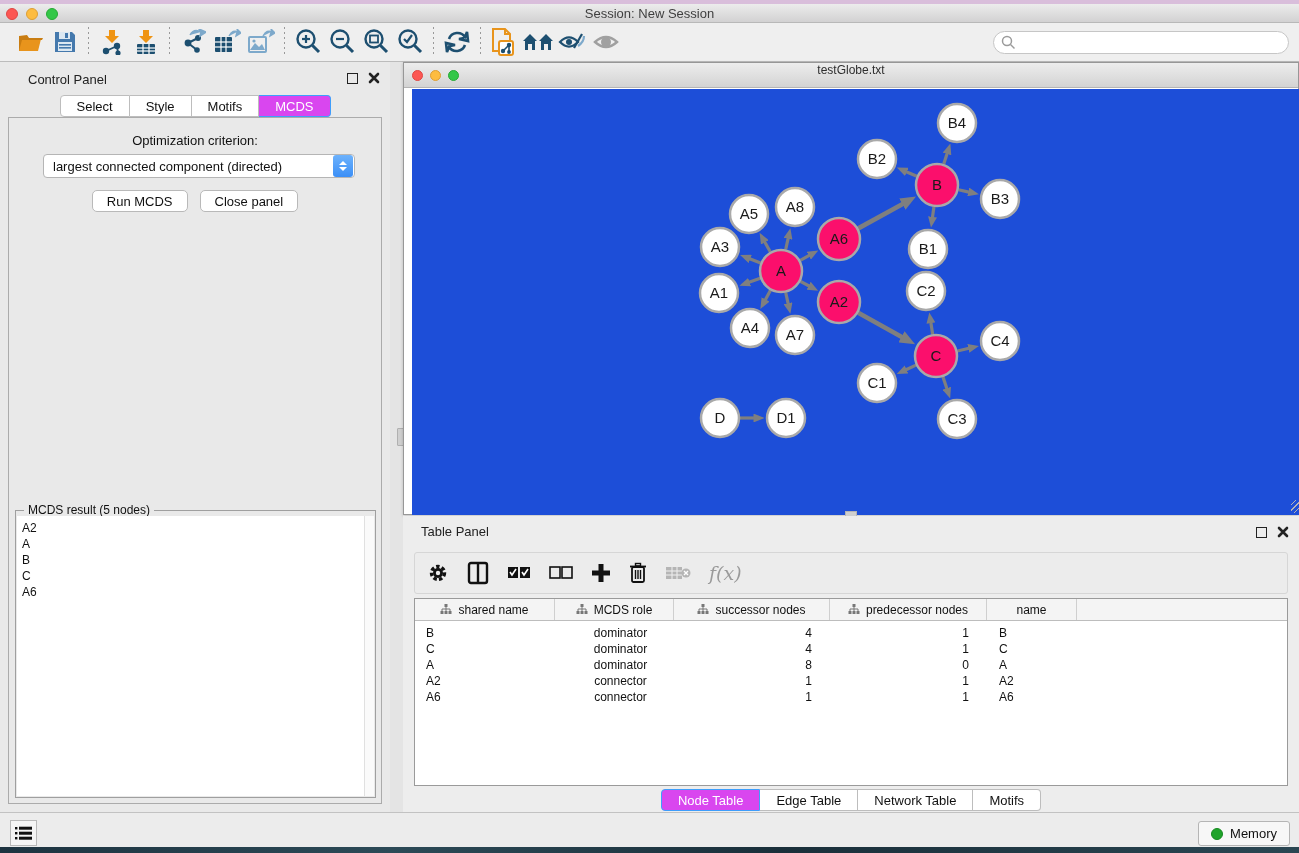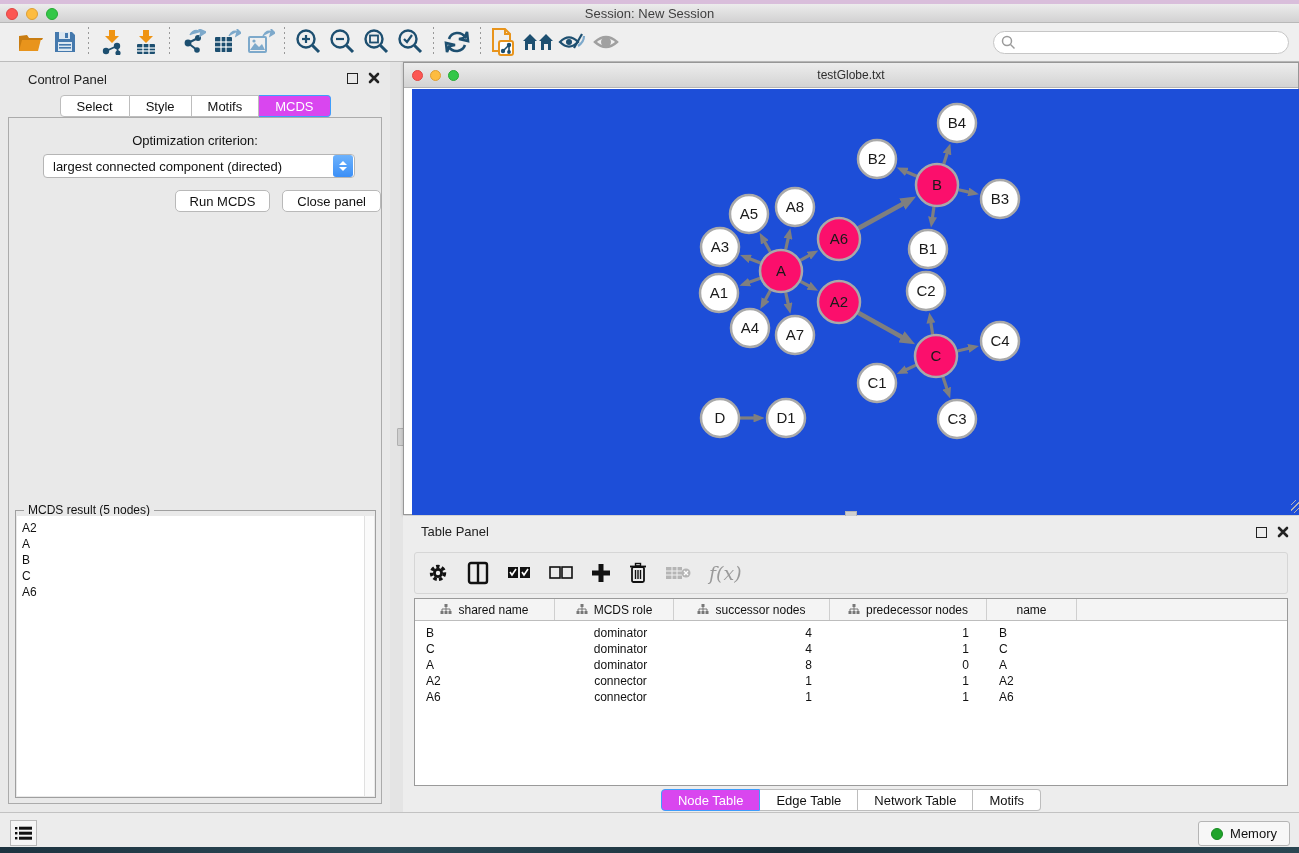--- a/index.html
+++ b/index.html
@@ -54,21 +54,21 @@
     font-size:13px; color:#111; }
   #criterion-select { position:absolute; left:34px; top:36px; width:312px; height:24px;
     background:#fff; border:1px solid #b5b5b5; border-radius:4px; display:flex; align-items:center; }
   #criterion-select .sel-text { flex:1; font-size:13px; color:#111; padding-left:9px;
     white-space:nowrap; overflow:hidden; }
   #criterion-select .spinner { width:20px; height:22px; background:linear-gradient(#6db2fc,#3b8ff7);
     border-radius:3px; margin-right:1px; display:flex; flex-direction:column; align-items:center; justify-content:center; }
   .chev { width:0; height:0; border-left:4px solid transparent; border-right:4px solid transparent; }
   .chev.up { border-bottom:4px solid #fff; margin-bottom:2px; }
   .chev.down { border-top:4px solid #fff; }
-  #cp-buttons { position:absolute; left:0; top:72px; width:100%; display:flex; justify-content:flex-end; gap:12px; }
+  #cp-buttons { position:absolute; left:0; top:72px; width:100%; display:flex; justify-content:center; gap:12px; }
   .push-btn { background:#fff; border:1px solid #b9b9b9; border-radius:5px; font-size:13px;
     color:#111; padding:3px 14px; height:22px; font-family:"Liberation Sans",sans-serif; }
   
   #result-group { position:absolute; left:6px; top:392px; width:361px; height:288px;
     border:1px solid #9f9f9f; }
   #result-title { position:absolute; left:8px; top:-8px; background:#e9e9e9; padding:0 4px;
     font-size:12px; color:#111; }
   #result-list { position:absolute; left:1px; top:5px; width:348px; height:280px;
     background:#fff; border-right:1px solid #d0d0d0; padding:4px 0 0 5px; }
   #result-list .result-item { font-size:12px; color:#111; line-height:16px; }
@@ -78,21 +78,21 @@
   
   #v-divider { left:390px; top:62px; width:13px; height:750px; background:#e4e4e4; }
   #v-handle { left:397px; top:428px; width:7px; height:18px; background:#cfcfcf;
     border:1px solid #b0b0b0; border-radius:1px; }
 
   
   #net-window { left:403px; top:62px; width:896px; height:453px; background:#fff;
     border:1px solid #979797; box-shadow:0 1px 3px rgba(0,0,0,.2); }
   #net-titlebar { position:absolute; left:0; top:0; width:100%; height:25px;
     background:linear-gradient(#ededed,#d3d3d3); border-bottom:1px solid #b4b4b4;
-    display:flex; align-items:center; justify-content:center; }
+    display:flex; align-items:flex-start; justify-content:center; }
   #net-titlebar .title { font-size:12px; color:#2e2e2e; }
   #net-lights { position:absolute; left:8px; top:7px; display:flex; gap:7px; }
   #net-lights .light { width:11px; height:11px; }
   #net-canvas { position:absolute; left:8px; top:26px; width:894px; height:426px; background:#1d4ed8; }
   #graph-svg { position:absolute; left:0; top:0; }
   #resize-grip { position:absolute; right:2px; bottom:2px; width:13px; height:13px;
     background:repeating-linear-gradient(135deg, transparent 0 3px, #b5b5b5 3px 4px); }
 
   
   #h-handle { left:845px; top:511px; width:12px; height:7px; background:#cfcfcf;

